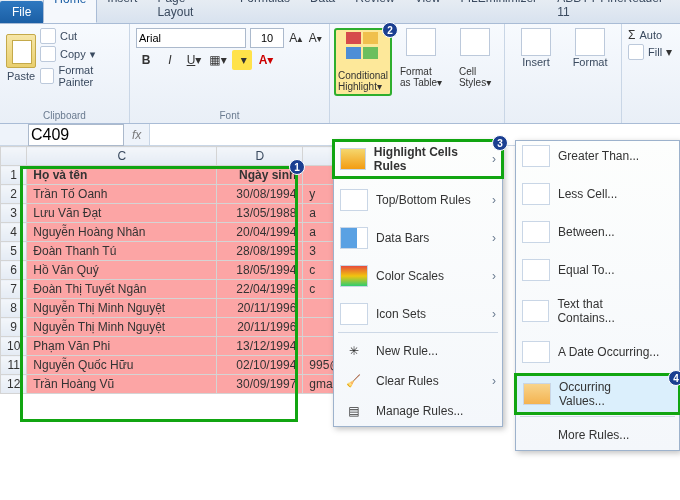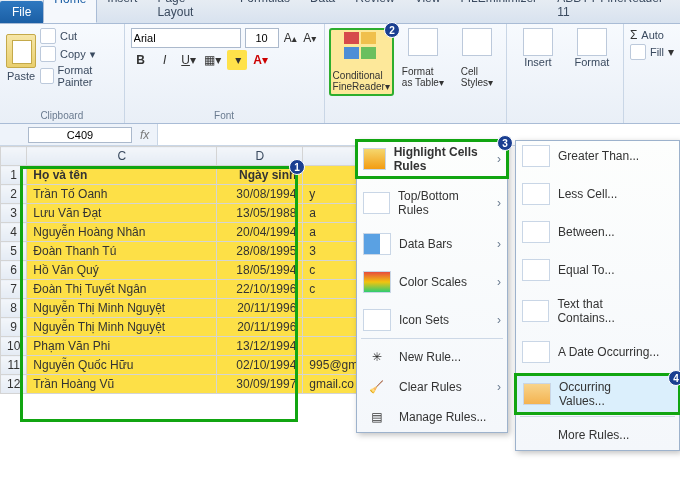--- a/index.html
+++ b/index.html
@@ -32,26 +32,26 @@
   .cf-label { font-size:10px; text-align:left; line-height:11px; margin-top:10px; }
 
   .badge { position:absolute; width:16px; height:16px; border-radius:50%; background:#1b3f91; color:#fff; font-size:10px; display:flex; align-items:center; justify-content:center; font-weight:bold; border:1px solid #fff; }
 
   .big-btn { display:flex; flex-direction:column; align-items:center; width:50px; }
   .big-ico { width:30px; height:28px; border:1px solid #bcc9db; background:#fff; }
 
   .right-group .txt { font-size:11px; }
 
   .namebox-row { display:flex; align-items:center; border-bottom:1px solid #c9d6e6; background:#eef3fa; height:22px; }
-  .namebox { width:104px; border:1px solid #abb9cc; background:#fff; text-align:center; font-size:11px; margin-left:28px; }
+  .namebox { width:96px; border:1px solid #abb9cc; background:#fff; text-align:left; font-size:16px; margin-left:28px; }
   .fx { margin:0 8px; font-style:italic; color:#7a7a7a; }
 
   .sheet { position:relative; }
   table.grid { border-collapse:collapse; }
-  table.grid td, table.grid th { border:1px solid #d4d4d4; font-size:12px; padding:2px 6px; height:18px; background:#fde047; }
+  table.grid td, table.grid th { border:1px solid #d4d4d4; font-size:12px; padding:2px 6px; height:18px; background:#fca5a5; }
   table.grid th { background:linear-gradient(#f3f6fa,#e4ebf4); color:#3a4a5f; font-weight:normal; }
   th.col-C { background:linear-gradient(#fdd96b,#f6c63e); }
   .rownum { text-align:center; width:20px; background:linear-gradient(#f3f6fa,#e4ebf4)!important; }
 
   .sel-border { position:absolute; border:3px solid #11a511; pointer-events:none; }
 
   .menu { position:absolute; background:linear-gradient(#fdfefd,#f4f7fb); border:1px solid #9db2cc; box-shadow:2px 2px 6px rgba(0,0,0,.25); font-size:12px; }
   .menu .mi { display:flex; align-items:center; padding:4px 18px 4px 6px; gap:8px; position:relative; }
   .menu .mi.label-right::after { content:"›"; position:absolute; right:6px; color:#6a7b90; }
   .menu .sep { height:1px; background:#cdd8e6; margin:3px 4px; }
@@ -130,21 +130,21 @@
 
   <div class="group" style="padding:4px 4px 2px; position:relative">
     <div class="hstack" style="align-items:flex-start">
       <div class="cf-highlight" style="position:relative">
         <div class="cf-ico">
             <span></span>
             <span></span>
             <span></span>
             <span></span>
           </div>
-        <div class="cf-label"><span>Conditional</span><br><span>FineReader</span>▾</div>
+        <div class="cf-label"><span>Conditional</span><br><span>Highlight</span>▾</div>
         <div class="badge" style="top:-8px;right:-8px">2</div>
       </div>
       <div class="big-btn">
         <div class="big-ico"></div>
         <div class="cf-label"><span>Format</span><br><span>as Table</span>▾</div>
       </div>
       <div class="big-btn">
         <div class="big-ico"></div>
         <div class="cf-label"><span>Cell</span><br><span>Styles</span>▾</div>
       </div>
@@ -226,21 +226,21 @@
         </tr>
         <tr>
           <td class="rownum">6</td>
           <td>Hồ Văn Quý</td>
           <td style="text-align:right">18/05/1994</td>
           <td>c</td>
         </tr>
         <tr>
           <td class="rownum">7</td>
           <td>Đoàn Thị Tuyết Ngân</td>
-          <td style="text-align:right">22/10/1996</td>
+          <td style="text-align:right">22/04/1996</td>
           <td>c</td>
         </tr>
         <tr>
           <td class="rownum">8</td>
           <td>Nguyễn Thị Minh Nguyệt</td>
           <td style="text-align:right">20/11/1996</td>
           <td></td>
         </tr>
         <tr>
           <td class="rownum">9</td>
@@ -266,21 +266,21 @@
           <td style="text-align:right">30/09/1997</td>
           <td>gmail.co Có</td>
         </tr>
       </tbody>
   </table>
 
   <div class="sel-border" style="left:20px; top:20px; width:278px; height:256px">
     <div class="badge" style="top:-10px; right:-10px">1</div>
   </div>
 
-  <div class="menu" style="left:356px; top:-6px; width:152px">
+  <div class="menu" style="left:333px; top:-6px; width:170px">
     <div class="mi label-right green" style="position:relative">
       <span class="mi-ico" style="background:linear-gradient(#f5d76e,#f39c12)"></span>
       <b>Highlight Cells Rules</b>
       <div class="badge" style="top:-6px; right:-6px">3</div>
     </div>
     <div style="height:8px"></div>
     <div class="mi label-right">
         <span class="mi-ico"></span>
         <span>Top/Bottom Rules</span>
       </div>

